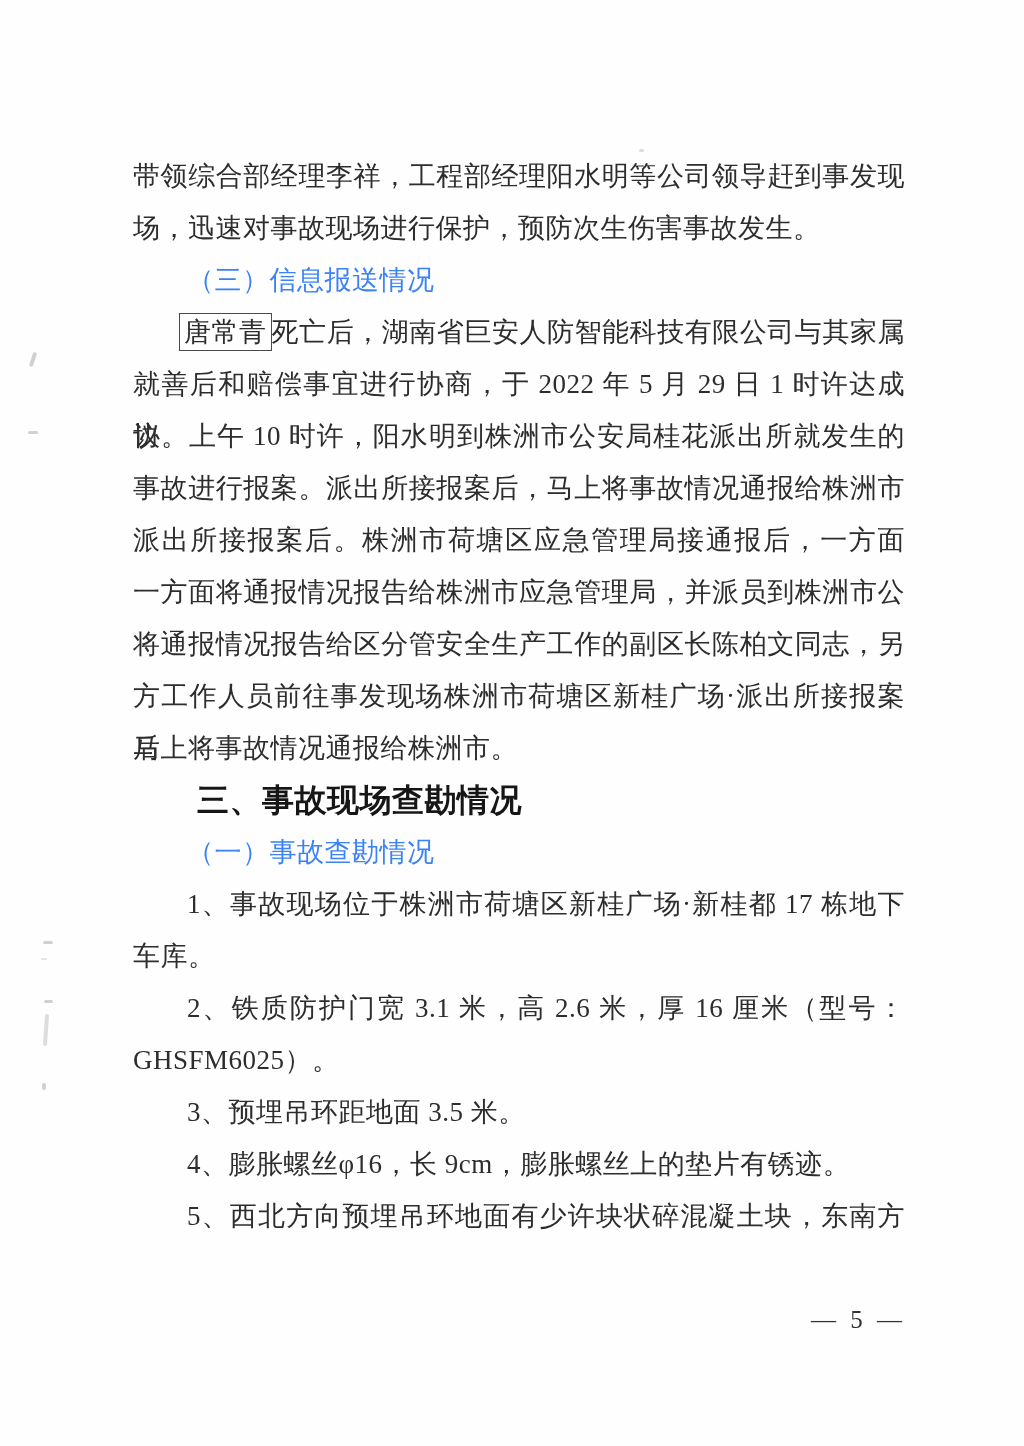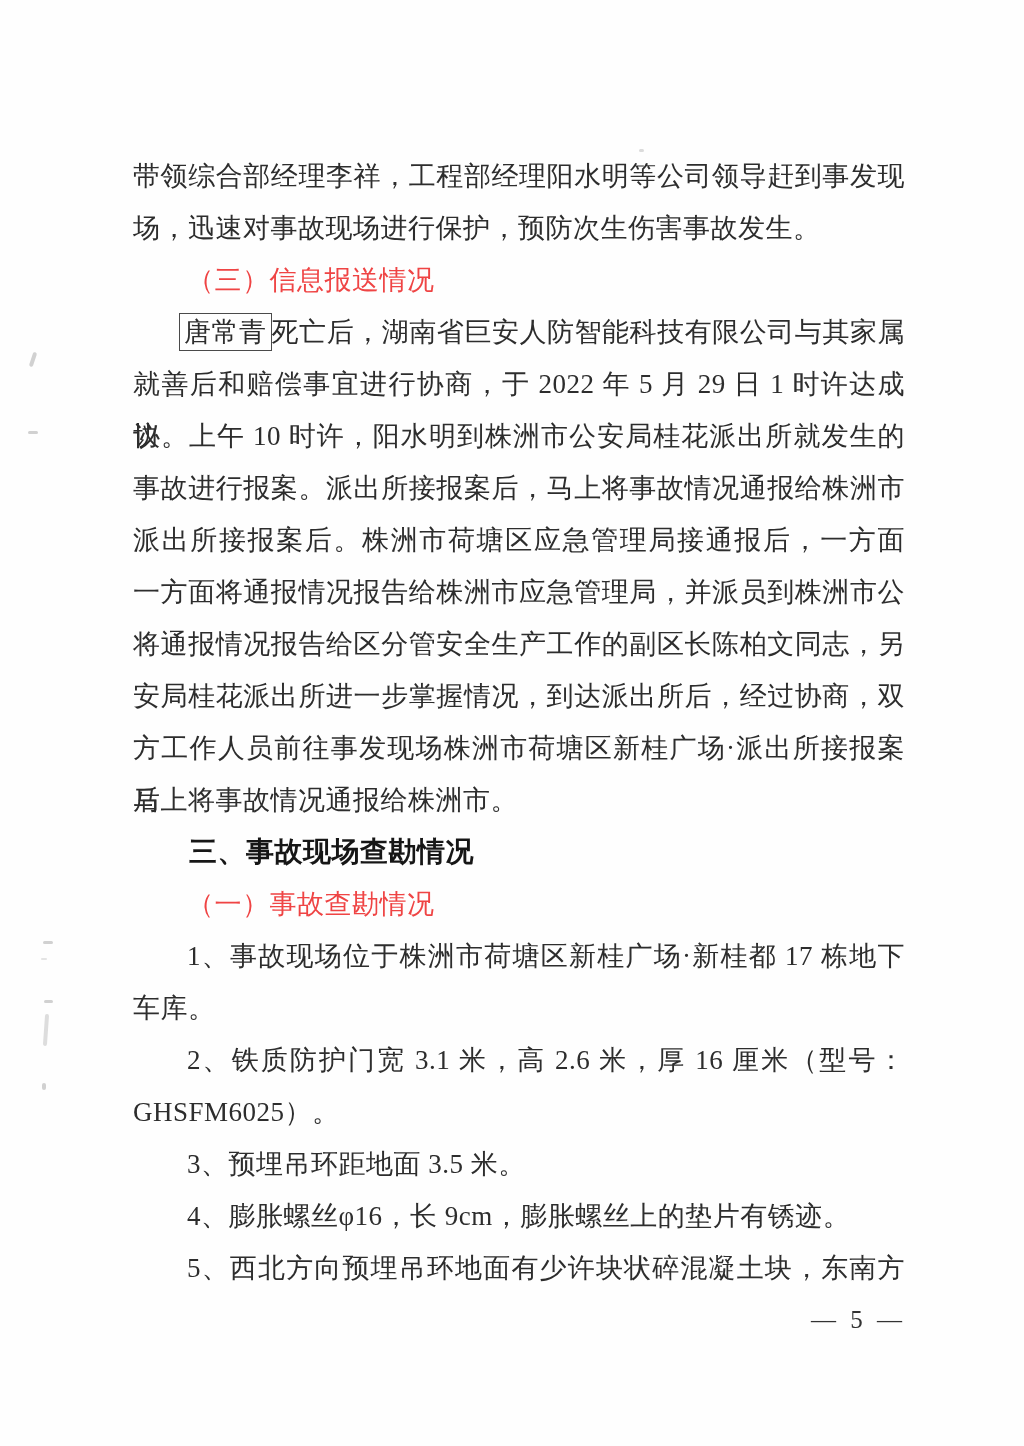--- a/index.html
+++ b/index.html
@@ -35,25 +35,25 @@
     text-align-last: justify;
   }
 
   .indent2 { text-indent: 2em; }
   .indent-box { text-indent: 46px; }
 
   .heading {
     font-family: "Liberation Sans", "DejaVu Sans", sans-serif;
     font-weight: 700;
     color: #161616;
-    font-size: 28px;
+    font-size: 32px;
   }
 
   .subheading {
-    color: #ef4444;
+    color: #3b82f6;
   }
 
   .name-box {
     display: inline-block;
     border: 1.5px solid #4a4a4a;
     padding: 0 4px;
     line-height: 36px;
     text-indent: 0;
   }
 
@@ -92,21 +92,20 @@
     <div class="line full">带领综合部经理李祥，工程部经理阳水明等公司领导赶到事发现</div>
     <div class="line">场，迅速对事故现场进行保护，预防次生伤害事故发生。</div>
     <div class="line subheading indent2">（三）信息报送情况</div>
     <div class="line full indent-box"><span class="name-box">唐常青</span><span>死亡后，湖南省巨安人防智能科技有限公司与其家属</span></div>
     <div class="line full">就善后和赔偿事宜进行协商，于 2022 年 5 月 29 日 1 时许达成协</div>
     <div class="line full">议。上午 10 时许，阳水明到株洲市公安局桂花派出所就发生的</div>
     <div class="line full">事故进行报案。派出所接报案后，马上将事故情况通报给株洲市</div>
     <div class="line full">派出所接报案后。株洲市荷塘区应急管理局接通报后，一方面</div>
     <div class="line full">一方面将通报情况报告给株洲市应急管理局，并派员到株洲市公</div>
     <div class="line full">将通报情况报告给区分管安全生产工作的副区长陈柏文同志，另</div>
-    <div class="line full">安局桂花派出所进一步掌握情况，到达派出所后，经过协商，双</div>
     <div class="line full">方工作人员前往事发现场株洲市荷塘区新桂广场·派出所接报案后</div>
     <div class="line">马上将事故情况通报给株洲市。</div>
     <div class="line heading indent2">三、事故现场查勘情况</div>
     <div class="line subheading indent2">（一）事故查勘情况</div>
     <div class="line full indent2">1、事故现场位于株洲市荷塘区新桂广场·新桂都 17 栋地下</div>
     <div class="line">车库。</div>
     <div class="line full indent2">2、铁质防护门宽 3.1 米，高 2.6 米，厚 16 厘米（型号：</div>
     <div class="line">GHSFM6025）。</div>
     <div class="line indent2">3、预埋吊环距地面 3.5 米。</div>
     <div class="line indent2">4、膨胀螺丝φ16，长 9cm，膨胀螺丝上的垫片有锈迹。</div>

